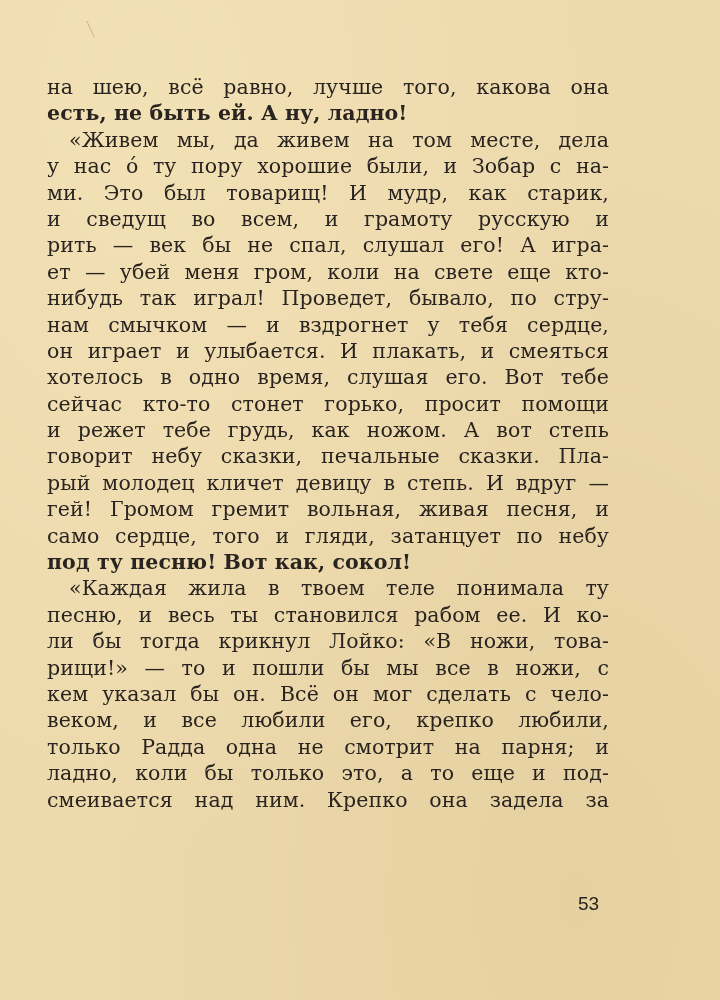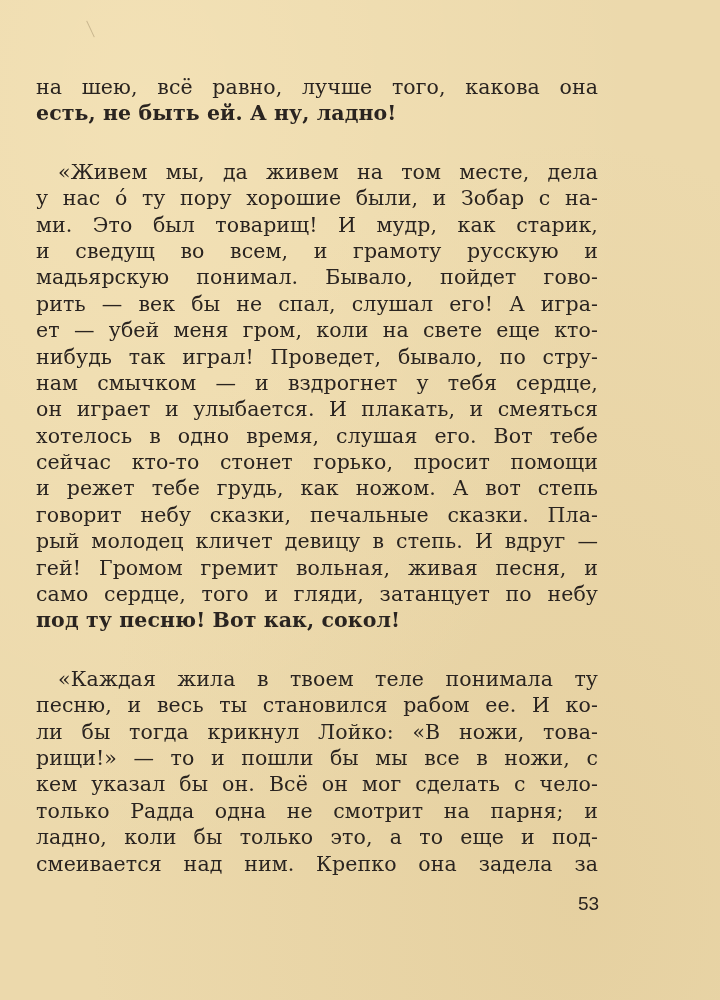--- a/index.html
+++ b/index.html
@@ -13,40 +13,39 @@
       background-image:
         radial-gradient(ellipse at 20% 10%, rgba(255,240,200,0.35), rgba(0,0,0,0) 60%),
         radial-gradient(ellipse at 80% 90%, rgba(200,170,110,0.18), rgba(0,0,0,0) 60%);
       position: relative;
       overflow: hidden;
       font-family: "DejaVu Serif", "Liberation Serif", serif;
       color: #2a2420;
     }
     .page {
       position: absolute;
-      left: 36px;
+      left: 47px;
       top: 74px;
       width: 562px;
     }
     .line {
       height: 26.4px;
       line-height: 26.4px;
       font-size: 20.5px;
       white-space: nowrap;
       text-align: justify;
       text-align-last: justify;
       letter-spacing: 0.1px;
     }
     .line.last {
       text-align-last: left;
       font-weight: bold;
     }
     .line.indent {
       padding-left: 22px;
-      margin-top: 32px;
     }
     .page-number {
       position: absolute;
       left: 578px;
       top: 893px;
       font-family: Liberation Sans, sans-serif;
       font-size: 19px;
       color: #2a2420;
     }
     .scratch {
@@ -64,37 +63,37 @@
 
 <div class="scratch"></div>
 
 <div class="page">
   <div class="line">на шею, всё равно, лучше того, какова она</div>
   <div class="line last">есть, не быть ей. А ну, ладно!</div>
   <div class="line indent">«Живем мы, да живем на том месте, дела</div>
   <div class="line">у нас ó ту пору хорошие были, и Зобар с на-</div>
   <div class="line">ми. Это был товарищ! И мудр, как старик,</div>
   <div class="line">и сведущ во всем, и грамоту русскую и</div>
-  <div class="line">мадьярскую понимал. Бывало, пойдет гово-</div>
   <div class="line">рить — век бы не спал, слушал его! А игра-</div>
   <div class="line">ет — убей меня гром, коли на свете еще кто-</div>
   <div class="line">нибудь так играл! Проведет, бывало, по стру-</div>
   <div class="line">нам смычком — и вздрогнет у тебя сердце,</div>
   <div class="line">он играет и улыбается. И плакать, и смеяться</div>
   <div class="line">хотелось в одно время, слушая его. Вот тебе</div>
   <div class="line">сейчас кто-то стонет горько, просит помощи</div>
   <div class="line">и режет тебе грудь, как ножом. А вот степь</div>
   <div class="line">говорит небу сказки, печальные сказки. Пла-</div>
   <div class="line">рый молодец кличет девицу в степь. И вдруг —</div>
   <div class="line">гей! Громом гремит вольная, живая песня, и</div>
   <div class="line">само сердце, того и гляди, затанцует по небу</div>
   <div class="line last">под ту песню! Вот как, сокол!</div>
   <div class="line indent">«Каждая жила в твоем теле понимала ту</div>
   <div class="line">песню, и весь ты становился рабом ее. И ко-</div>
   <div class="line">ли бы тогда крикнул Лойко: «В ножи, това-</div>
   <div class="line">рищи!» — то и пошли бы мы все в ножи, с</div>
   <div class="line">кем указал бы он. Всё он мог сделать с чело-</div>
+  <div class="line">веком, и все любили его, крепко любили,</div>
   <div class="line">только Радда одна не смотрит на парня; и</div>
   <div class="line">ладно, коли бы только это, а то еще и под-</div>
   <div class="line">смеивается над ним. Крепко она задела за</div>
 </div>
 
 <div class="page-number">53</div>
 
 </body></html>

